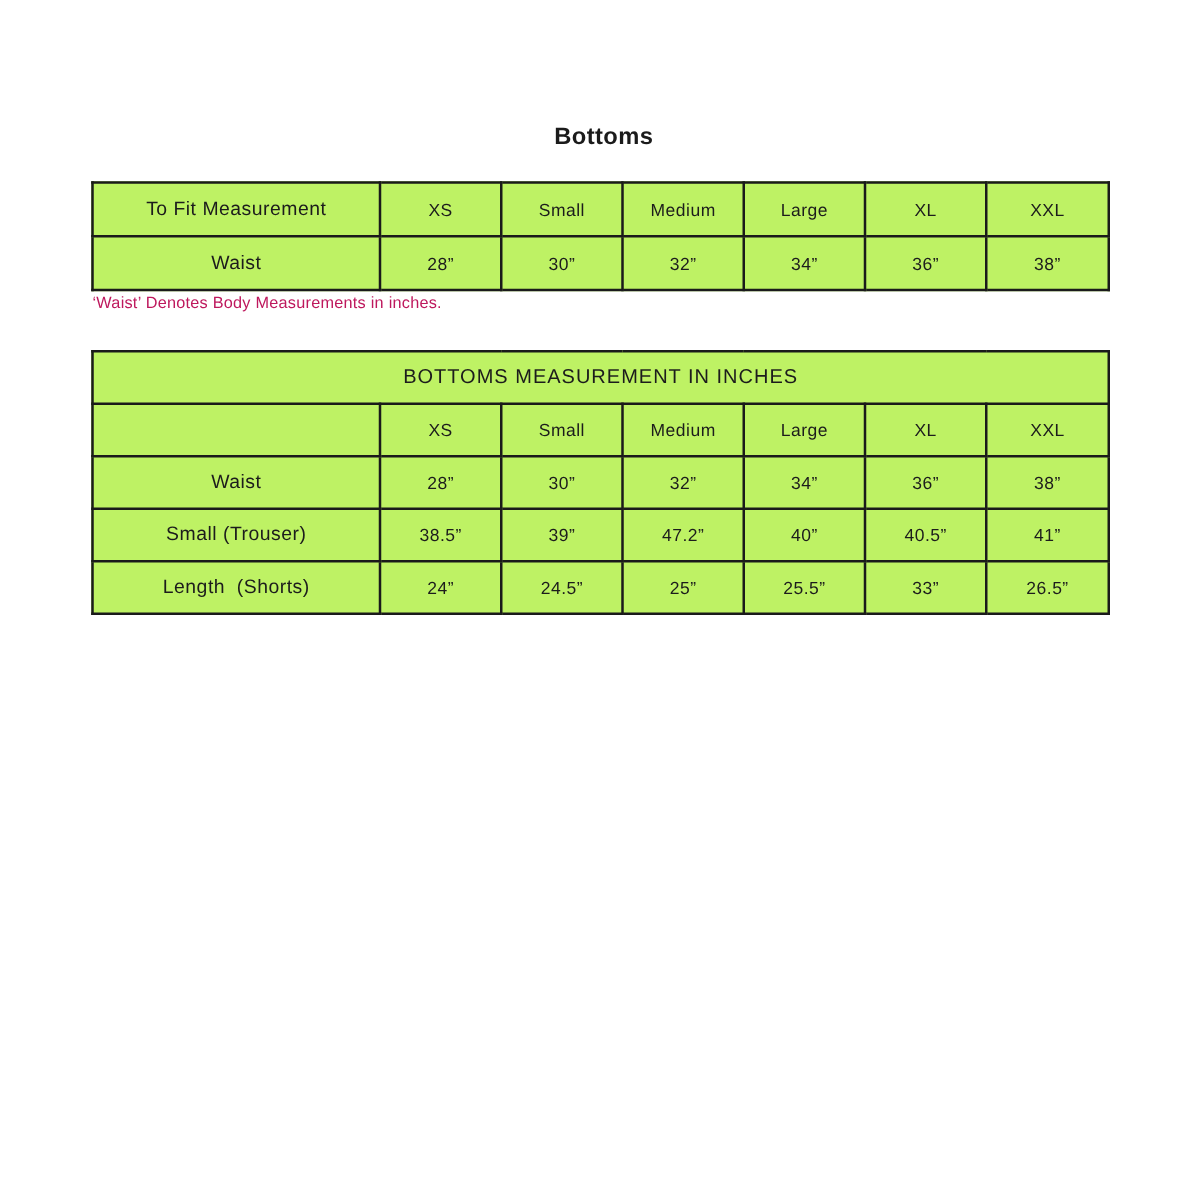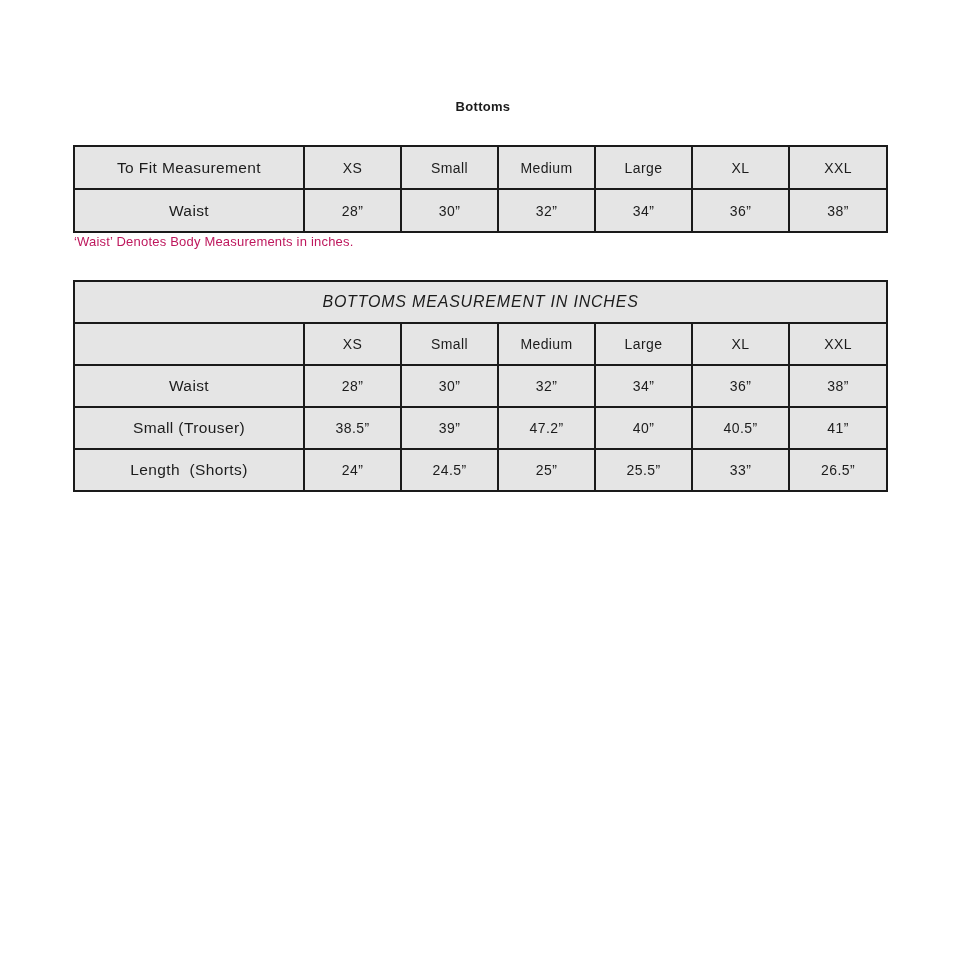--- a/index.html
+++ b/index.html
@@ -10,33 +10,33 @@
     font-family: "Liberation Sans", sans-serif;
     color: #1c1c1c;
     overflow: hidden;
   }
   .page { position: absolute; inset: 0; background: #ffffff; }
 
   .title {
     position: absolute;
     top: 99px; left: 73px; width: 820px;
     text-align: center;
-    font-size: 13px;
+    font-size: 19px;
     font-weight: 700;
     letter-spacing: 0.3px;
     color: #1b1b1b;
   }
 
   table.tbl {
     position: absolute;
     left: 73px;
     width: 813px;
     border-collapse: collapse;
     table-layout: fixed;
-    background: #e5e5e5;
+    background: #bef264;
   }
   .tbl td, .tbl th {
     border: 2px solid #1a1a1a;
     text-align: center;
     vertical-align: middle;
     font-weight: 400;
     font-size: 14px;
     letter-spacing: 0.4px;
     color: #1c1c1c;
     overflow: hidden;
@@ -53,21 +53,20 @@
     font-size: 13px;
     letter-spacing: 0.2px;
     color: #be185d;
   }
 
   .bottoms-table { top: 280px; }
   .bottoms-table tr { height: 42px; }
   .tbl-title {
     font-size: 16px !important;
     letter-spacing: 0.8px !important;
-    font-style: italic;
   }
 </style>
 </head>
 <body>
 
 <div class="page">
 
   <div class="title">Bottoms</div>
 
   <table class="tbl fit-table">

